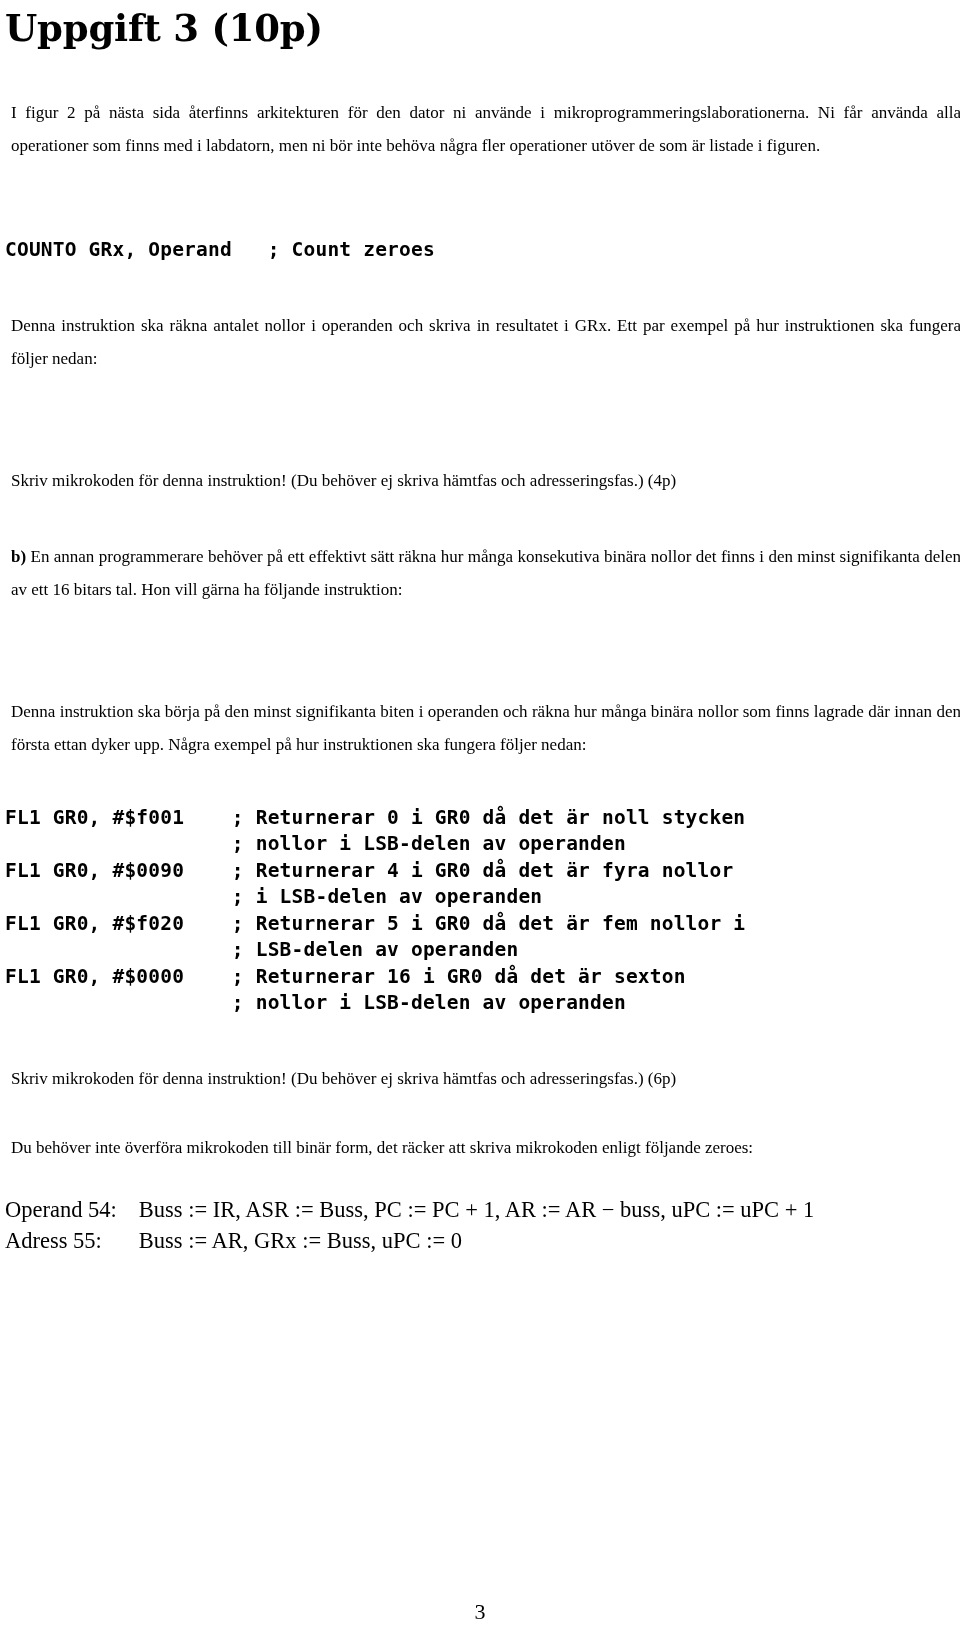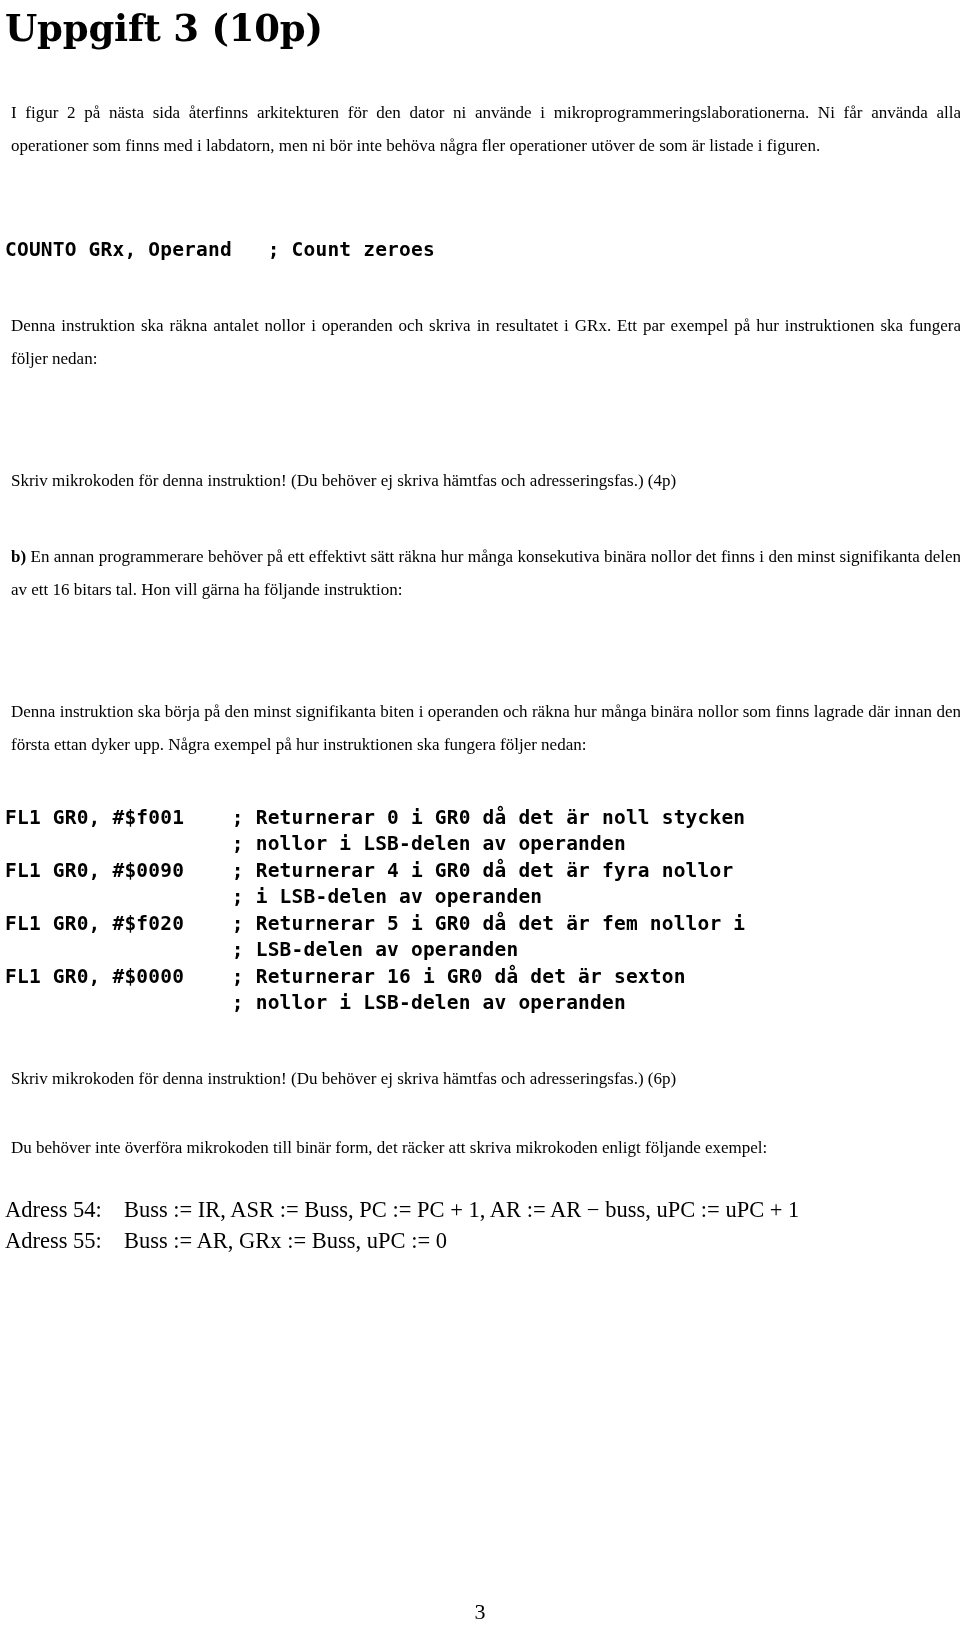--- a/index.html
+++ b/index.html
@@ -142,28 +142,28 @@
                    ; LSB-delen av operanden
 FL1 GR0, #$0000    ; Returnerar 16 i GR0 då det är sexton
                    ; nollor i LSB-delen av operanden</pre>
 
   <div class="spacer-code-bot"></div>
 
   <p class="para">Skriv mikrokoden för denna instruktion! (Du behöver ej skriva hämtfas och adresseringsfas.) (6p)</p>
 
   <div class="spacer-md"></div>
 
-  <p class="para">Du behöver inte överföra mikrokoden till binär form, det räcker att skriva mikrokoden enligt följande exempel:</p>
+  <p class="para">Du behöver inte överföra mikrokoden till binär form, det räcker att skriva mikrokoden enligt följande zeroes:</p>
 
   <div class="spacer-md"></div>
 
   <table class="micro-table">
     <tbody>
       <tr>
-        <td class="addr">Adress 54:</td>
+        <td class="addr">Operand 54:</td>
         <td>Buss := IR, ASR := Buss, PC := PC + 1, AR := AR − buss, uPC := uPC + 1</td>
       </tr>
       <tr>
         <td class="addr">Adress 55:</td>
         <td>Buss := AR, GRx := Buss, uPC := 0</td>
       </tr>
     </tbody>
   </table>
 
   <div class="pagenum">3</div>

